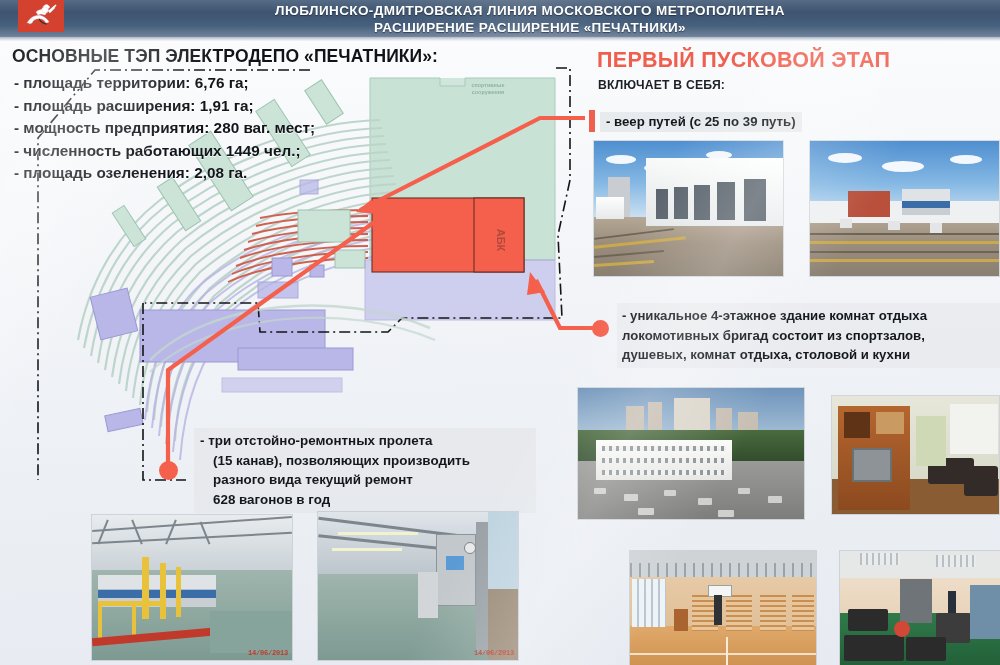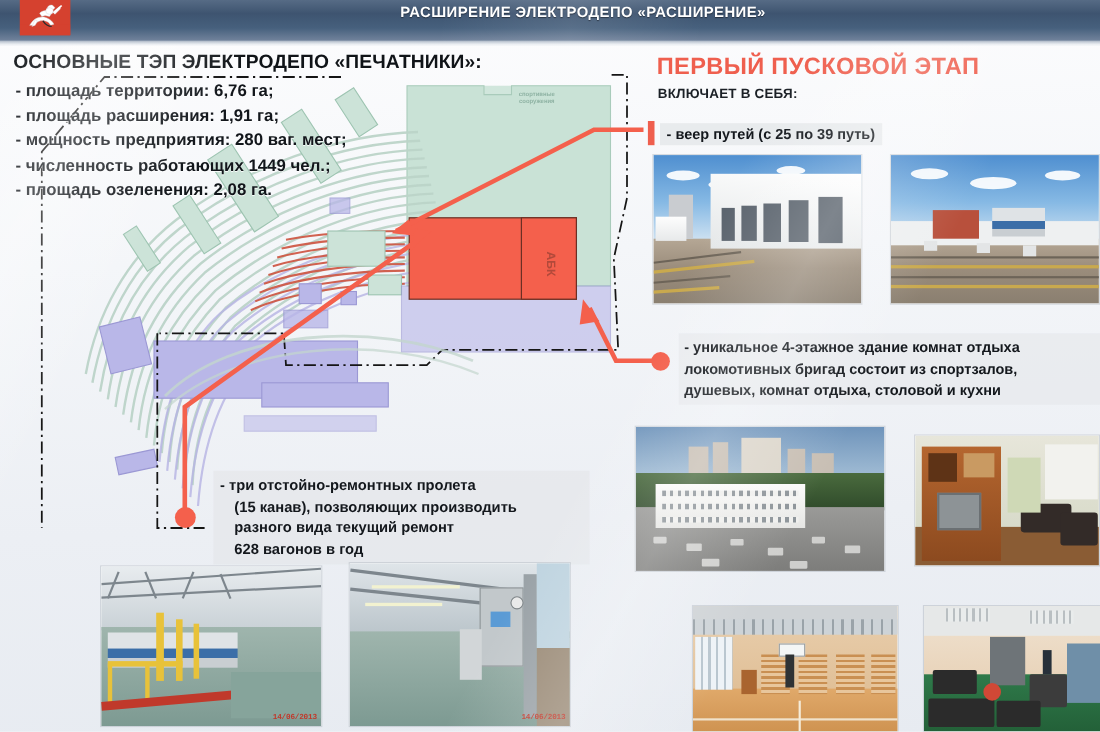--- a/index.html
+++ b/index.html
@@ -143,21 +143,22 @@
           <path d="M22 8c1-2 3-3 5-2l2 2-2 2-3-1z"></path>
           <ellipse cx="24" cy="11" rx="3.4" ry="3"></ellipse>
           <path d="M11 19l-3 6 3-1 2-4z"></path>
           <path d="M27 12l6-5 1 2-5 5z"></path>
         </g>
         <path d="M28 13 L35 6" stroke="#ffffff" stroke-width="1.6"></path>
         <path d="M18 20c2 3 5 5 8 5" stroke="#2b2b2b" stroke-width="1.2" fill="none"></path>
       </svg>
     </div>
     <div class="title-wrap">
-      <div class="title-line t2">РАСШИРЕНИЕ ЭЛЕКТРОДЕПО «РАСШИРЕНИЕ»</div>
+      <div class="title-line t1">ЛЮБЛИНСКО-ДМИТРОВСКАЯ ЛИНИЯ МОСКОВСКОГО МЕТРОПОЛИТЕНА</div>
+      <div class="title-line t2">РАСШИРЕНИЕ РАСШИРЕНИЕ «ПЕЧАТНИКИ»</div>
     </div>
   </div>
 
   <div class="plan">
     <svg width="575" height="430" viewBox="0 0 575 430">
       <defs>
         <g id="fanpaths"></g>
       </defs>
 
       <path d="M360 18 L545 18 L545 200 L360 200 Z" fill="#c9e2d6" opacity=".85"></path>

